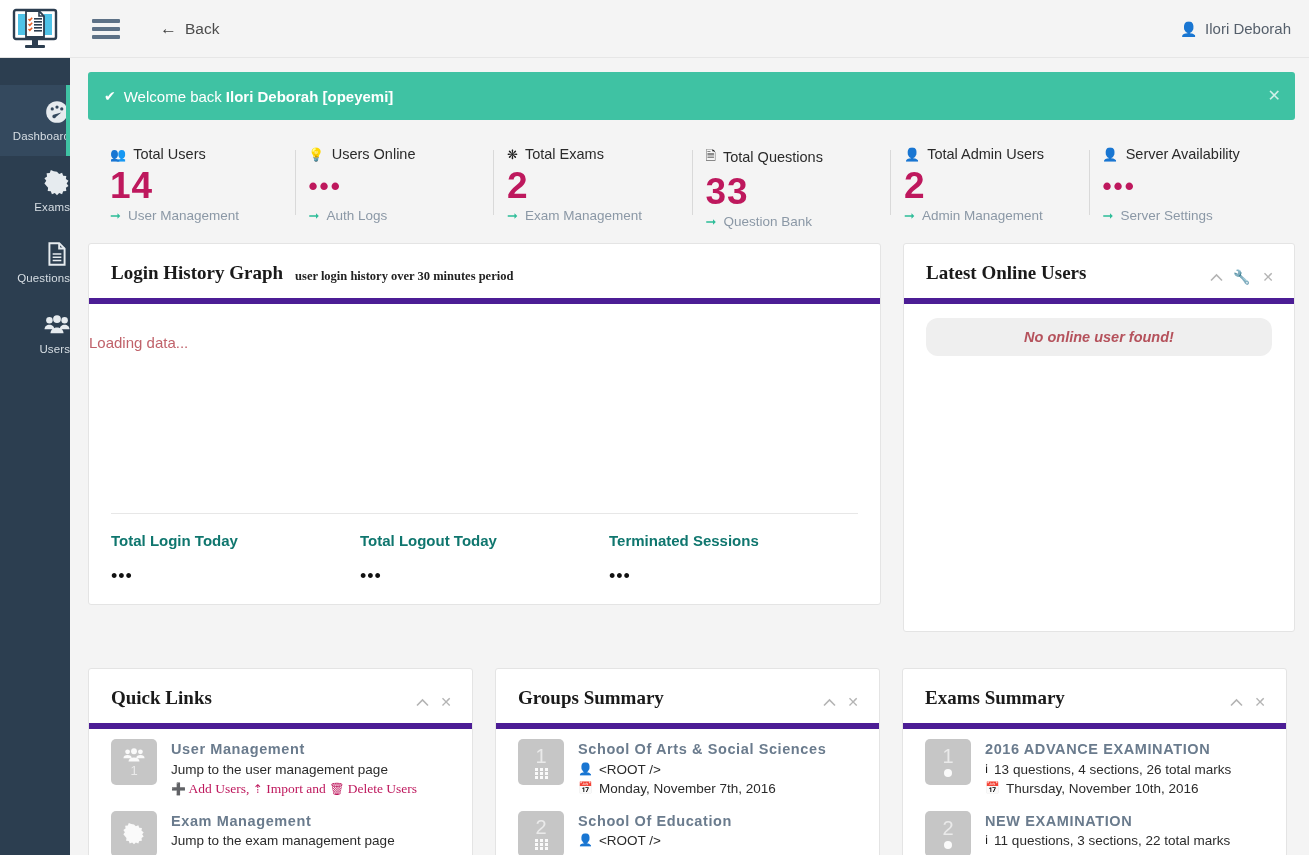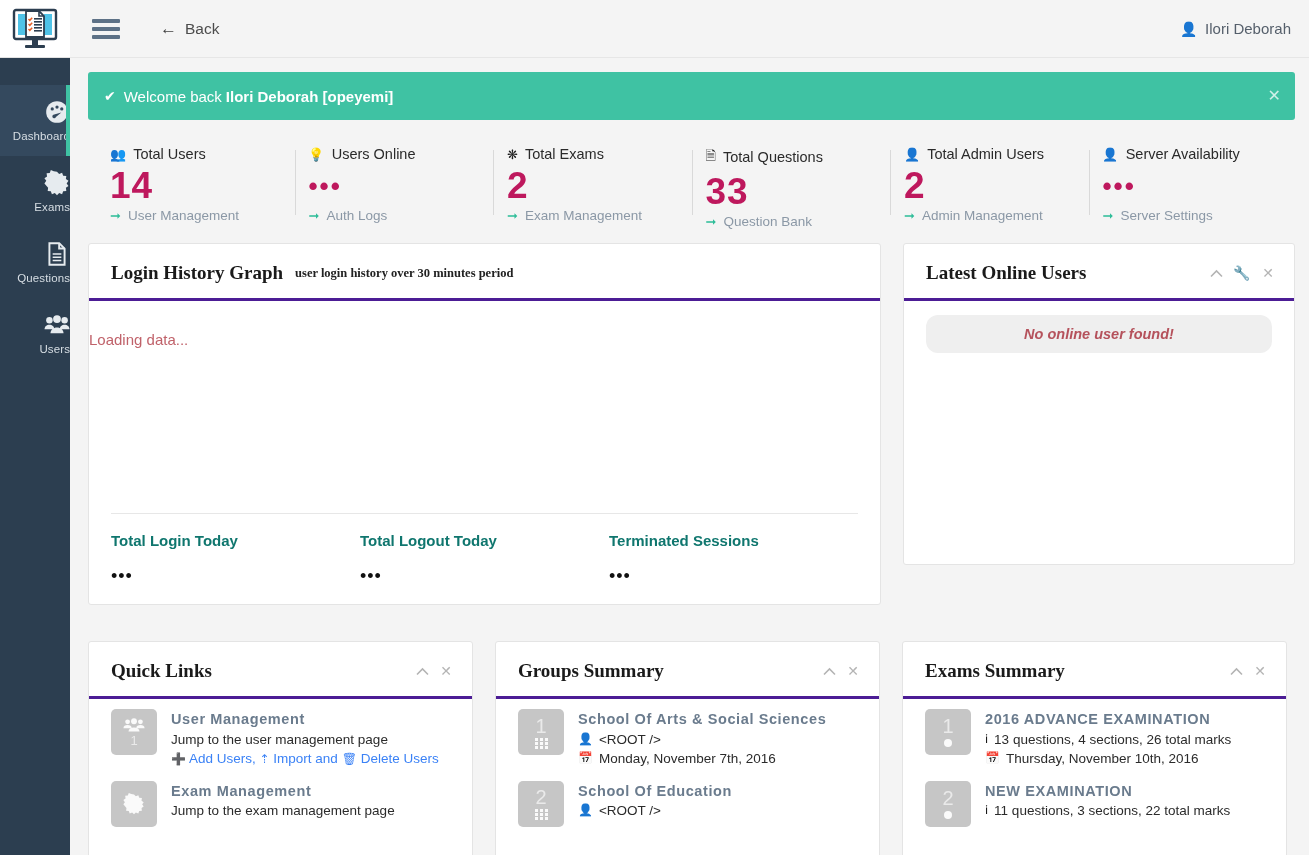--- a/index.html
+++ b/index.html
@@ -111,23 +111,23 @@
     font-size: 13.5px; color: #8b98a6; cursor: pointer; white-space: nowrap;
   }
   .stat-link .arr { color: #2fbd99; font-size: 13px; }
 
   
   .row { display: flex; margin: 14px 14px 0 18px; gap: 22px; }
   .panel {
     background: #ffffff; border: 1px solid #e4e4e4; border-radius: 3px;
   }
   .panel-head {
-    display: flex; align-items: center;
+    display: flex; align-items: flex-end;
     padding: 18px 20px 14px 22px;
-    border-bottom: 3px solid #4c1d95;
+    border-bottom: 6px solid #4c1d95;
     margin: 0 0 0 0;
   }
   .panel-title {
     font-family: "Liberation Serif", serif;
     font-size: 19px; font-weight: bold; color: #1a1a1a;
   }
   .panel-sub {
     font-family: "Liberation Serif", serif;
     font-size: 12.5px; color: #222; margin-left: 12px; font-weight: bold;
   }
@@ -145,21 +145,21 @@
   .chart-foot {
     border-top: 1px solid #e7e7e7;
     margin: 0 22px; padding: 18px 0 22px;
     display: flex;
   }
   .foot-cell { flex: 1; }
   .foot-label { font-size: 15px; color: #0f766e; font-weight: bold; }
   .foot-value { font-size: 18px; color: #111; margin-top: 22px; letter-spacing: 1px;
                 line-height: .6; }
 
-  .online-panel { width: 392px; height: 322px; display: flex; flex-direction: column; }
+  .online-panel { width: 392px; height: 389px; display: flex; flex-direction: column; }
   .online-body { padding: 14px 22px 0; }
   .empty-note {
     background: #efefef; color: #b5525c;
     font-style: italic; font-weight: bold;
     font-size: 14.5px; text-align: center;
     padding: 11px 0; border-radius: 12px;
   }
 
   .row2 { display: flex; margin: 36px 14px 0 18px; gap: 22px; align-items: flex-start; }
   .sum-panel { width: 385px; height: 240px; overflow: hidden; display: flex; flex-direction: column; }
@@ -180,21 +180,21 @@
   .sum-tile.numtop .tile-num { margin-bottom: 2px; }
   .sum-text { min-width: 0; padding-top: 1px; }
   .sum-title {
     color: #6a7b8d; font-size: 14.5px; font-weight: bold;
     letter-spacing: .6px; cursor: pointer; line-height: 1.35;
   }
   .sum-line { font-size: 13.5px; color: #2b2b2b; display: flex; align-items: center;
               gap: 6px; line-height: 1.45; }
   .sum-line .ico { font-size: 12px; color: #151515; }
   .ql-desc { font-size: 13.5px; color: #2b2b2b; line-height: 1.45; }
-  .ql-actions { font-size: 13.5px; color: #3b82f6; line-height: 1.45; }
+  .ql-actions { font-size: 13.5px; color: #be185d; line-height: 1.45; font-family: Liberation Serif, serif; }
   .ql-actions .ico { font-size: 12px; }
 </style>
 </head>
 <body>
 
 <div class="app">
 
   <nav class="sidebar">
     <div class="logo-box">
       <svg class="logo-svg" viewBox="0 0 48 44">

